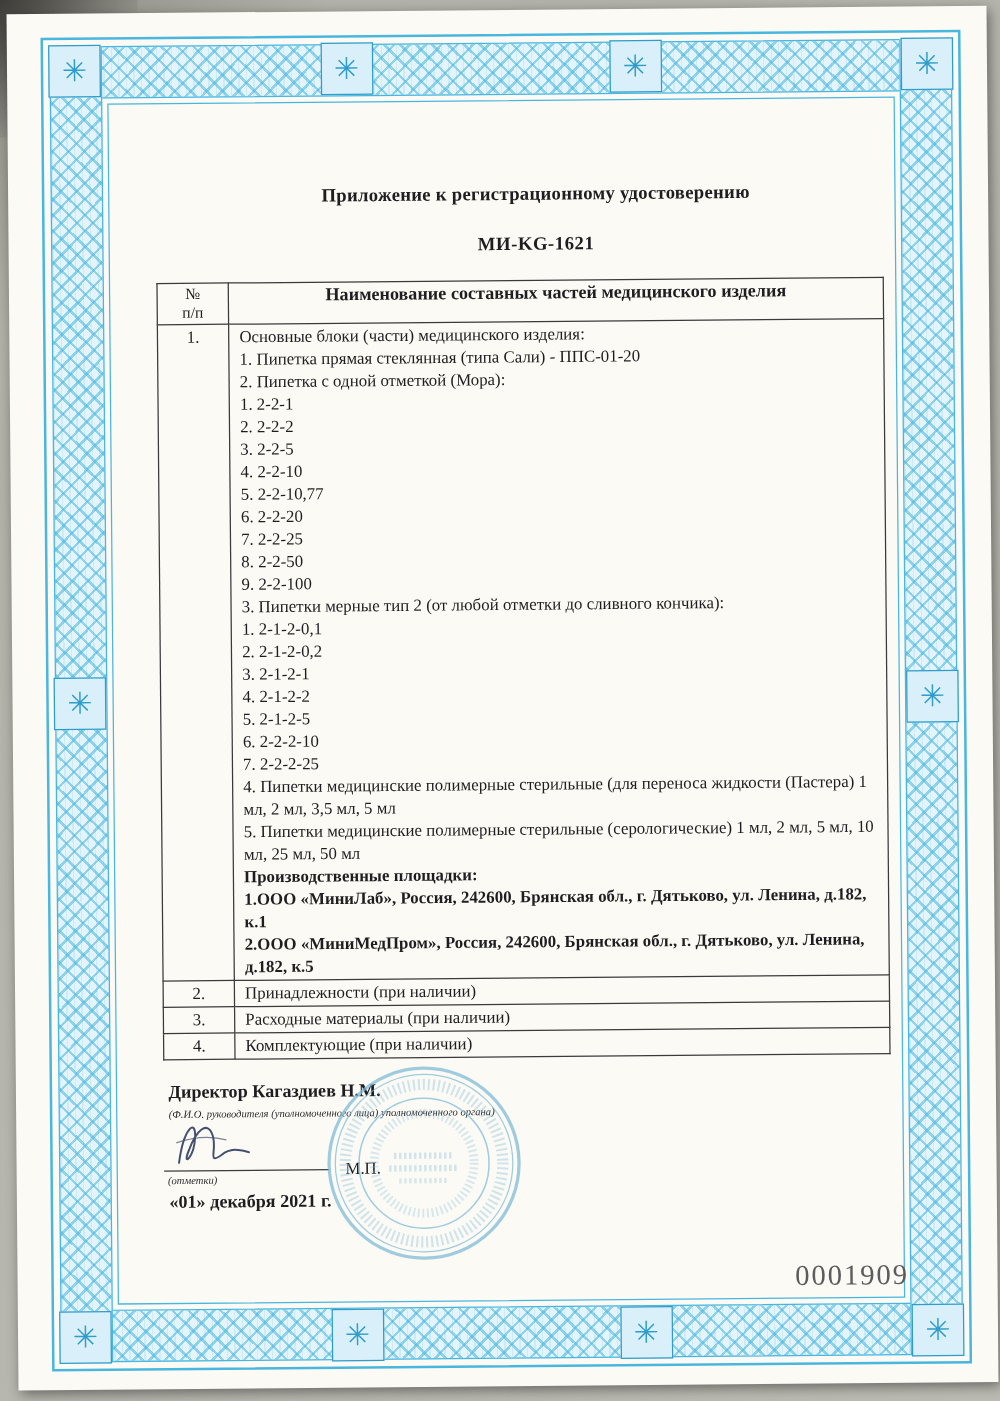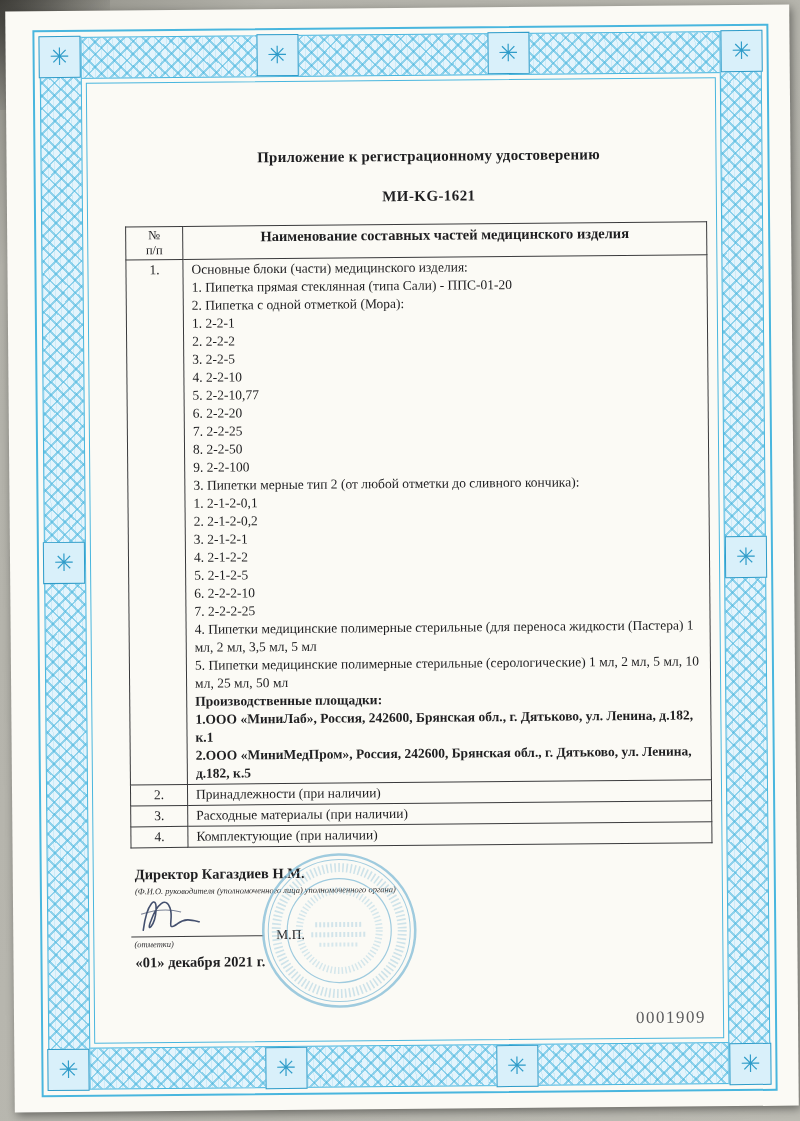--- a/index.html
+++ b/index.html
@@ -63,21 +63,21 @@
   .ln.b{font-weight:bold;}
   
   .director{position:absolute;top:856px;left:122px;font-weight:bold;font-size:14.5px;}
   .director-caption{position:absolute;top:876px;left:122px;font-size:8.5px;font-style:italic;color:#2c2c2e;}
   .sig-svg{position:absolute;top:880px;left:120px;width:140px;height:46px;}
   .sig-line{position:absolute;top:926px;left:118px;width:132px;border-top:1.2px solid #3c3c3e;}
   .sig-caption{position:absolute;top:929px;left:121px;font-size:8.5px;font-style:italic;color:#2c2c2e;}
   .mp{position:absolute;top:906px;left:263px;font-size:13.5px;margin-top:12px;}
   .stamp{position:absolute;top:842px;left:246px;width:160px;height:160px;opacity:.72;}
   .date{position:absolute;top:944px;left:122px;font-weight:bold;font-size:14.5px;}
-  .serial{position:absolute;top:1002px;left:622px;font-size:17px;letter-spacing:1.5px;color:#5c5c5e;}
+  .serial{position:absolute;top:1002px;left:622px;font-size:23px;letter-spacing:1.5px;color:#5c5c5e;}
   .corner-shadow{
     position:absolute;top:0;left:0;width:110px;height:110px;
     background:linear-gradient(135deg,rgba(45,44,40,.75) 0%,rgba(45,44,40,.25) 35%,transparent 60%);
     pointer-events:none;
   }
 </style>
 </head>
 <body>
 
 <div class="corner-shadow"></div>

